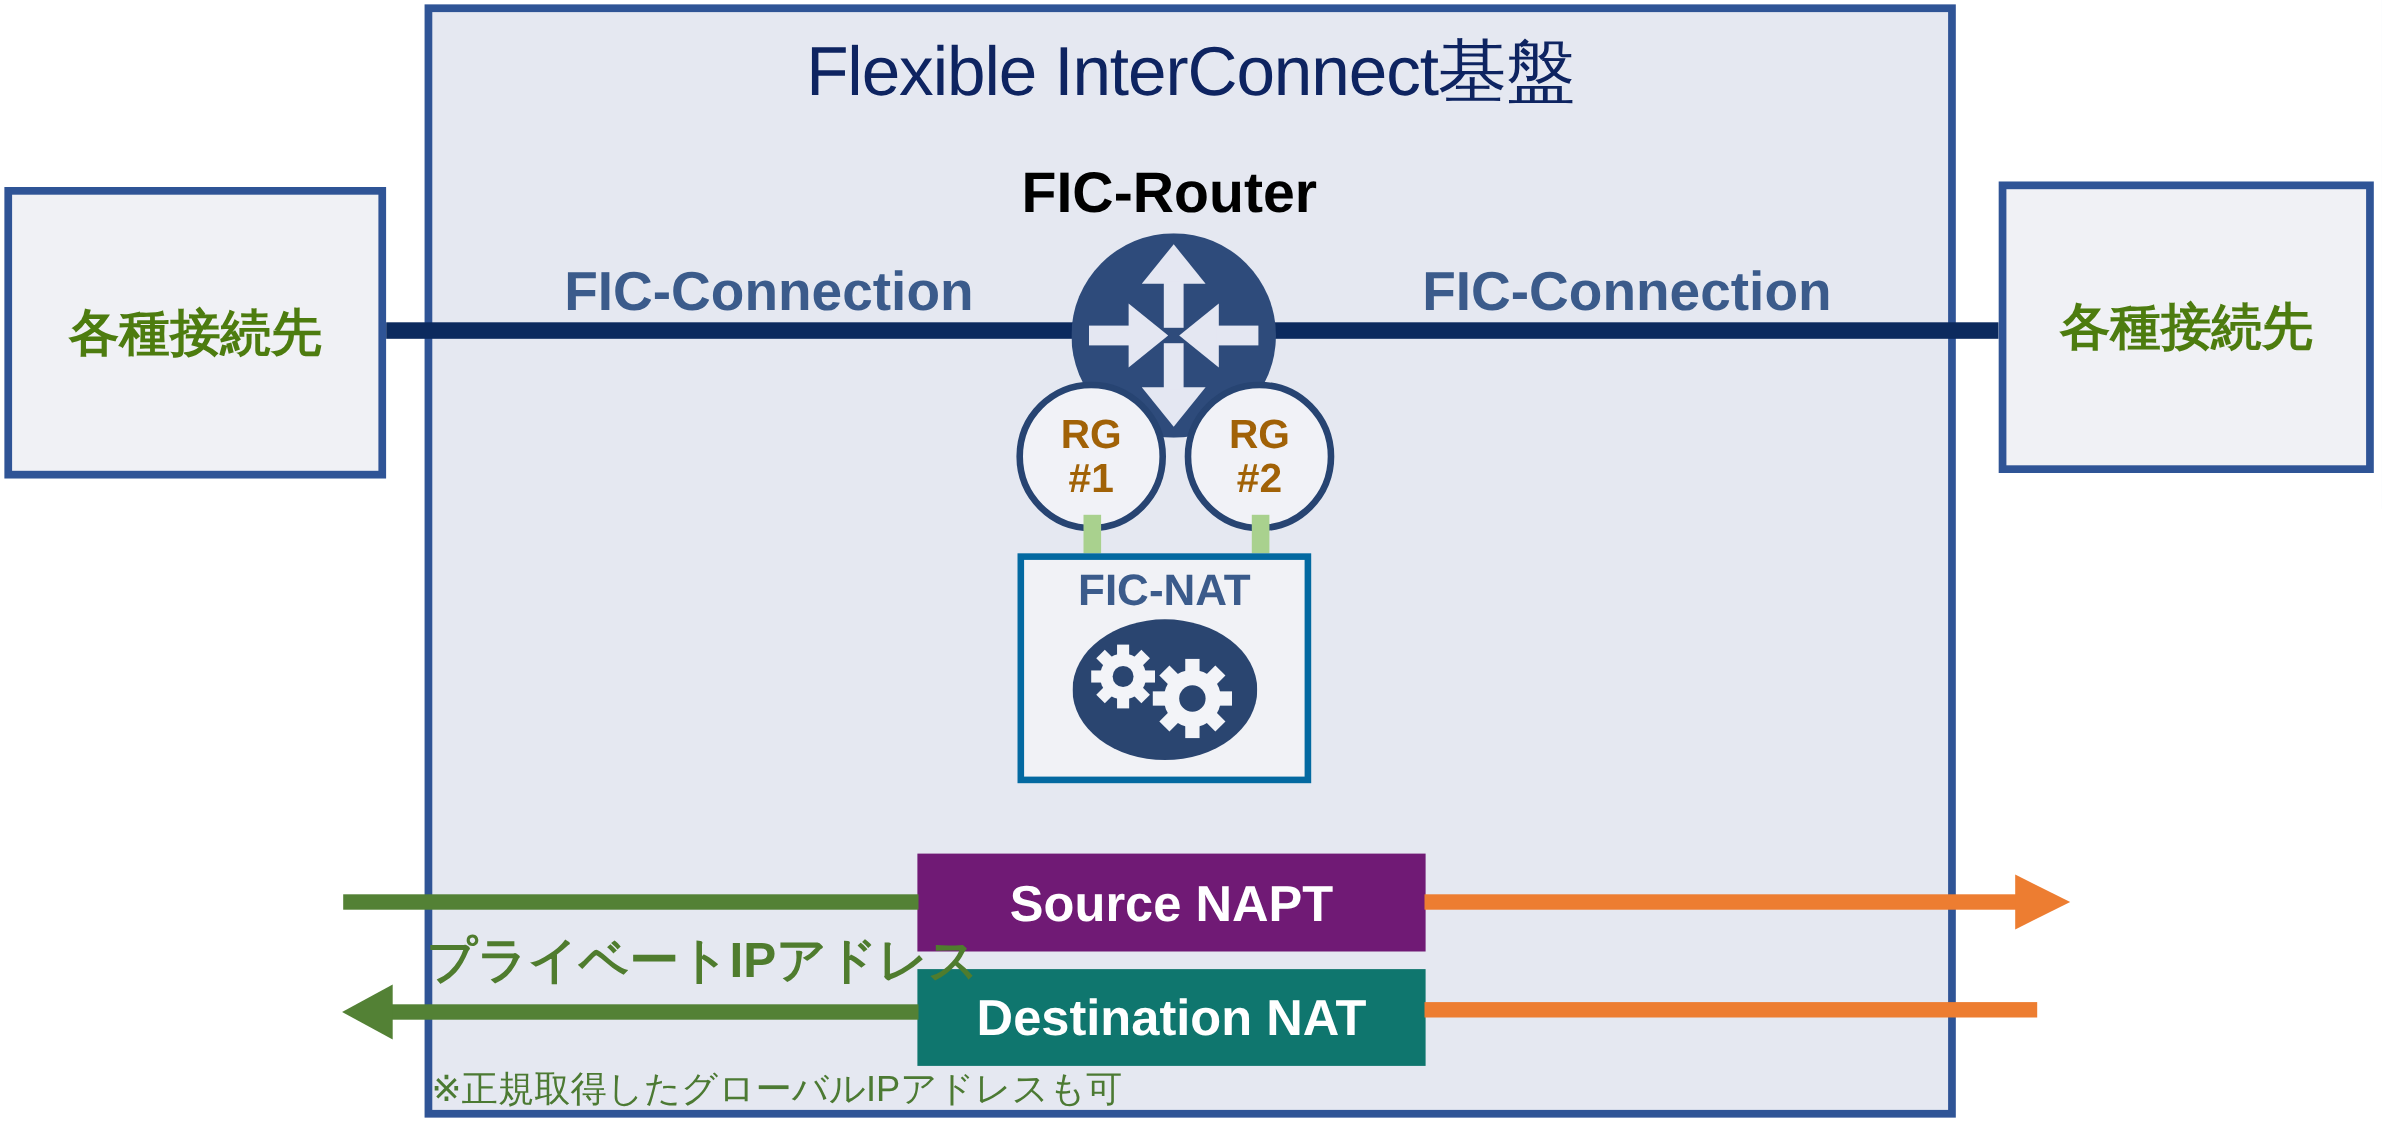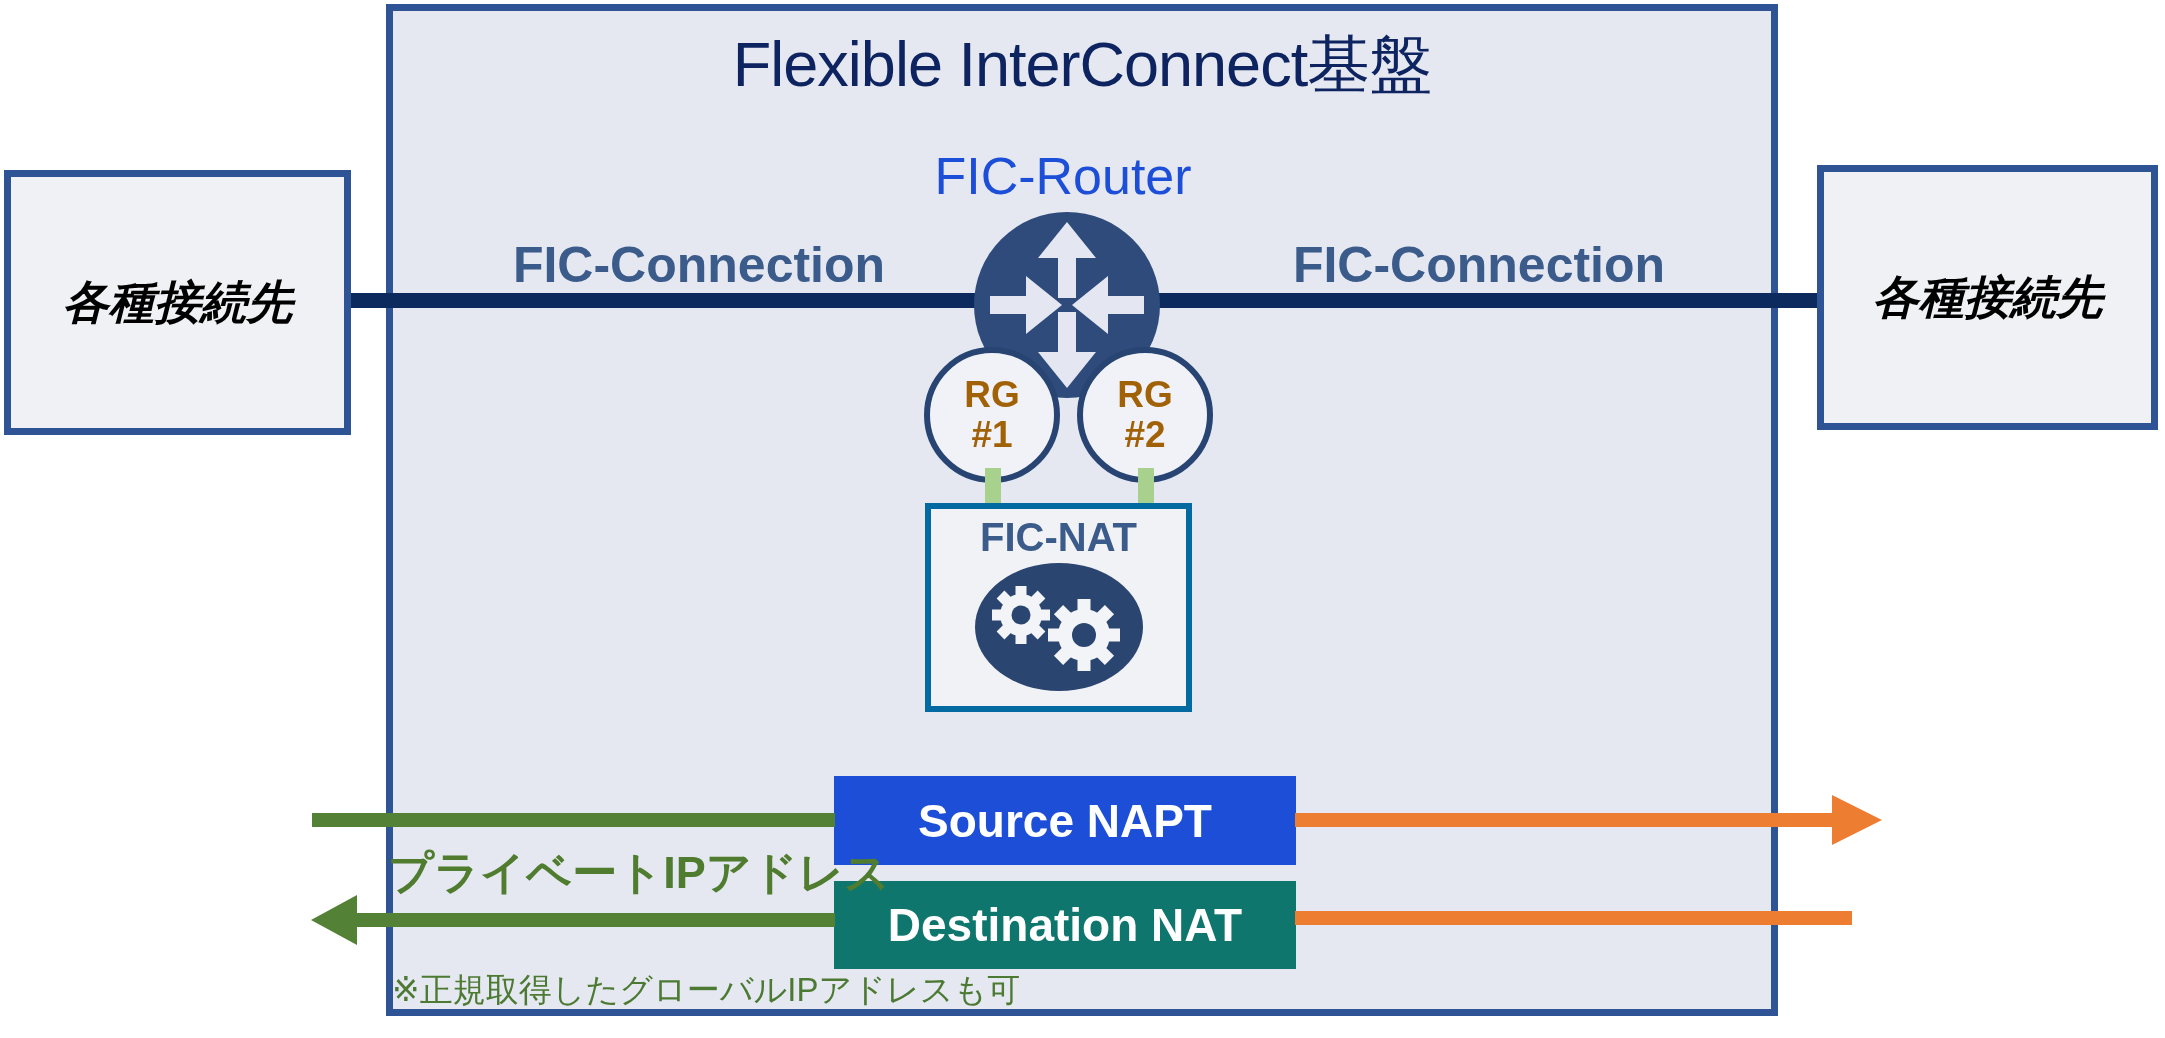--- a/index.html
+++ b/index.html
@@ -10,31 +10,31 @@
   .platform-box{position:absolute;left:386px;top:4px;width:1392px;height:1012px;
     box-sizing:border-box;border:7px solid #2F5496;background:#E5E8F1;}
   .platform-title{position:absolute;left:386px;top:22px;width:1392px;text-align:center;
     font-size:63px;font-weight:400;color:#0E2461;letter-spacing:-1px;}
 
   
   .endpoint{position:absolute;box-sizing:border-box;border:7px solid #2F5496;background:#F0F1F5;
     display:flex;align-items:center;justify-content:center;}
   .endpoint-left{left:4px;top:170px;width:347px;height:265px;}
   .endpoint-right{left:1817px;top:165px;width:341px;height:265px;}
-  .endpoint-label{font-size:46px;font-weight:bold;color:#000000;font-style:italic;}
+  .endpoint-label{font-size:46px;font-weight:bold;color:#4d7c0f;}
 
   
   .fic-line{position:absolute;left:351px;top:293px;width:1466px;height:15px;background:#0C2A5E;}
 
   .conn-label{position:absolute;width:520px;text-align:center;top:236px;
     font-size:50px;font-weight:bold;color:#3B5B8B;}
   .conn-label-left{left:439px;}
   .conn-label-right{left:1219px;}
   .router-label{position:absolute;left:813px;width:500px;text-align:center;top:146px;
-    font-size:52px;font-weight:normal;color:#1d4ed8;}
+    font-size:52px;font-weight:bold;color:#000000;}
 
   .router-svg{position:absolute;left:974px;top:212px;}
 
   
   .rg-circle{position:absolute;width:136px;height:136px;box-sizing:border-box;
     border:6px solid #274472;border-radius:50%;background:#F1F2F7;top:347px;
     display:flex;flex-direction:column;align-items:center;justify-content:center;
     font-size:37px;font-weight:bold;color:#a16207;line-height:1.08;}
   .rg-1{left:924px;}
   .rg-2{left:1077px;}
@@ -45,21 +45,21 @@
 
   
   .nat-box{position:absolute;left:925px;top:503px;width:267px;height:209px;box-sizing:border-box;
     border:6px solid #0369a1;background:#F1F2F6;text-align:center;}
   .nat-label{margin-top:6px;font-size:40px;font-weight:bold;color:#3B5B8B;}
   .gears-svg{display:block;margin:2px auto 0 auto;}
 
   
   .napt-bar{position:absolute;left:834px;width:462px;display:flex;align-items:center;justify-content:center;
     font-size:46px;font-weight:bold;color:#ffffff;}
-  .source-napt{top:776px;height:89px;background:#1d4ed8;}
+  .source-napt{top:776px;height:89px;background:#701a75;}
   .destination-nat{top:881px;height:88px;background:#0f766e;}
 
   
   .flow-line{position:absolute;height:14px;}
   .green-in{left:312px;top:813px;width:523px;background:#538135;}
   .orange-out{left:1295px;top:813px;width:540px;background:#ED7D31;}
   .orange-in{left:1295px;top:911px;width:557px;background:#ED7D31;}
   .green-out{left:355px;top:913px;width:480px;background:#538135;}
 
   .arrowhead{position:absolute;width:0;height:0;}

